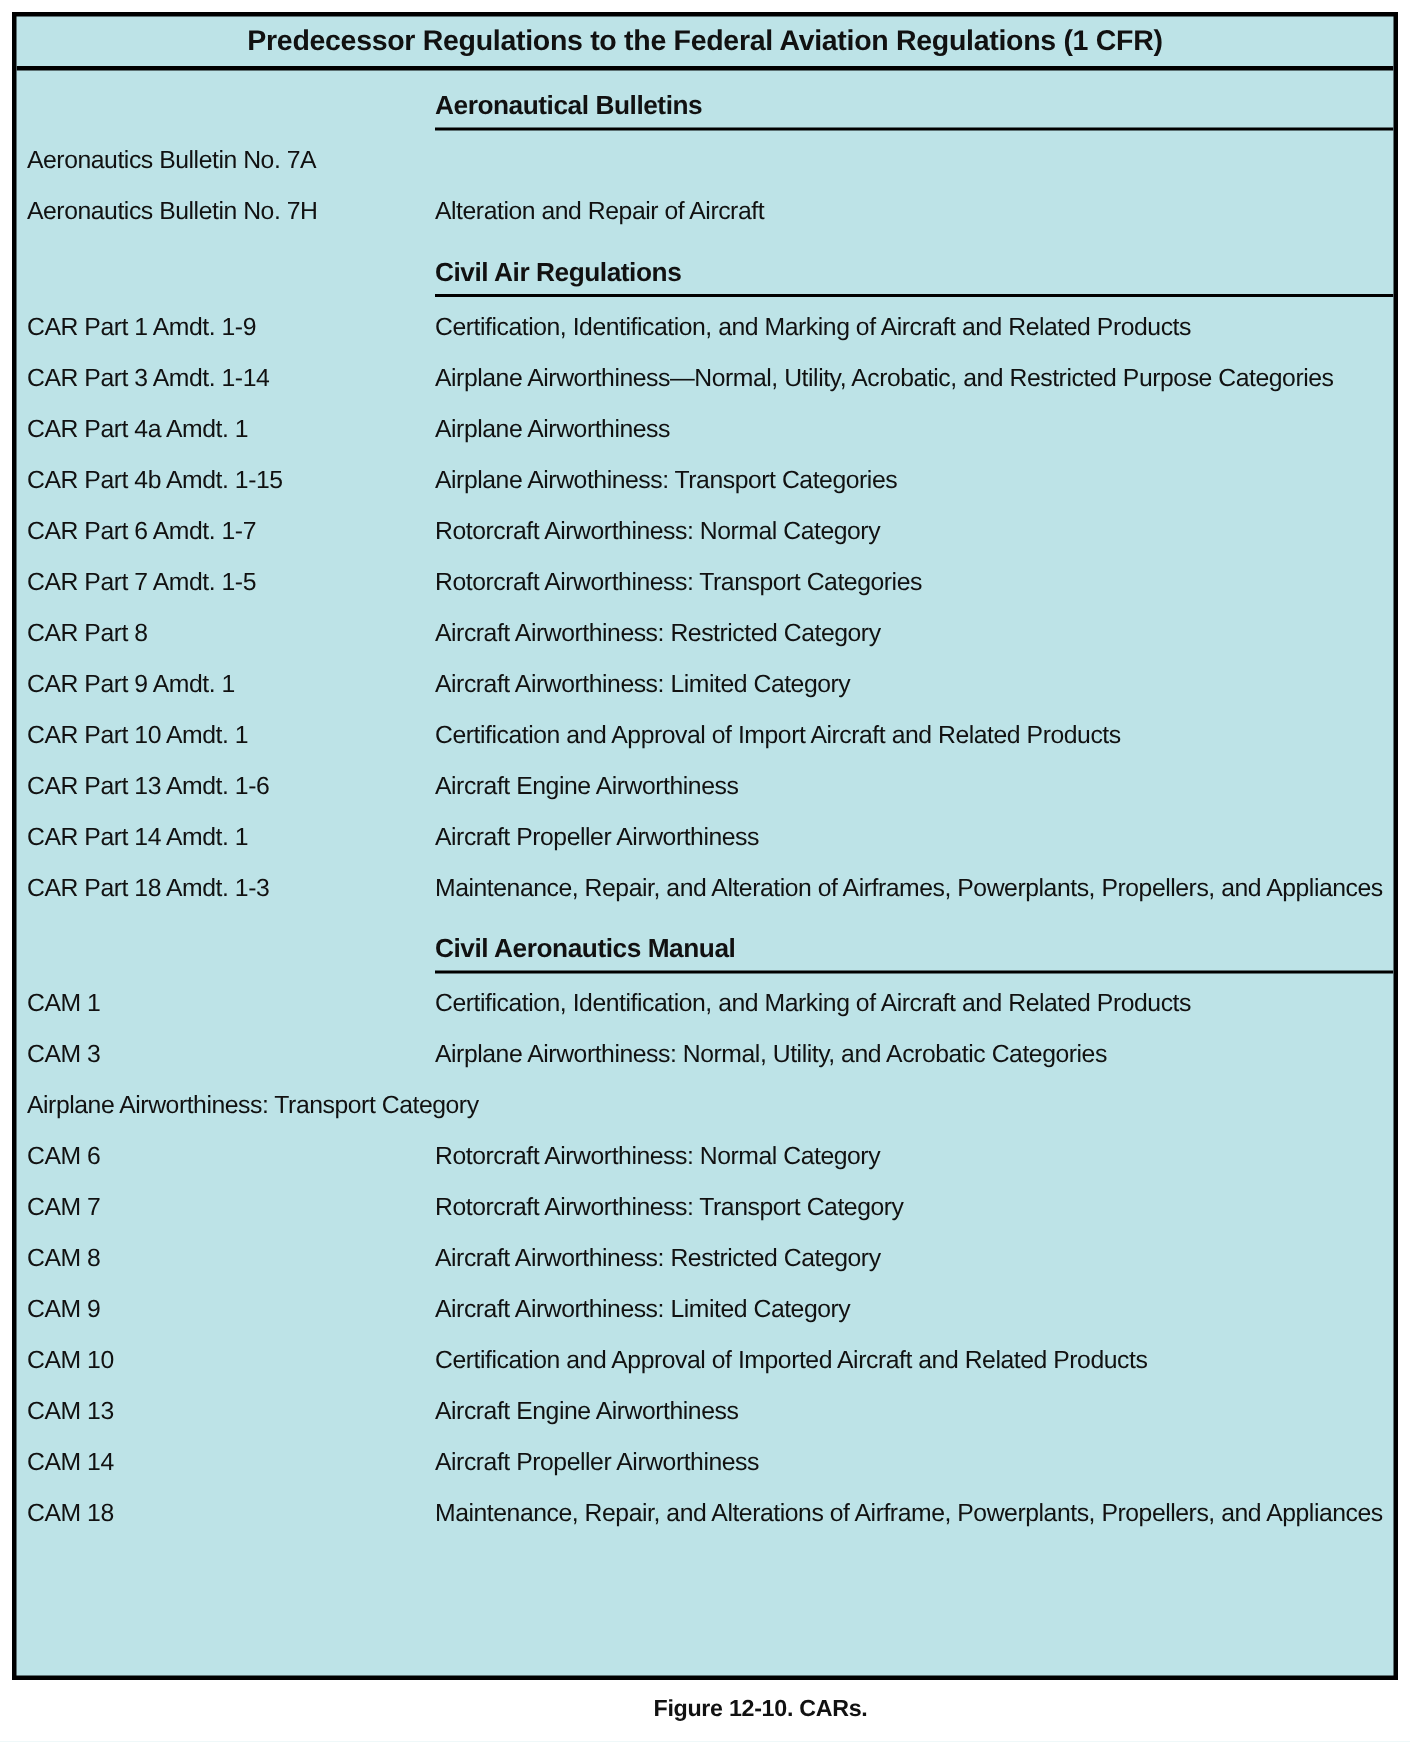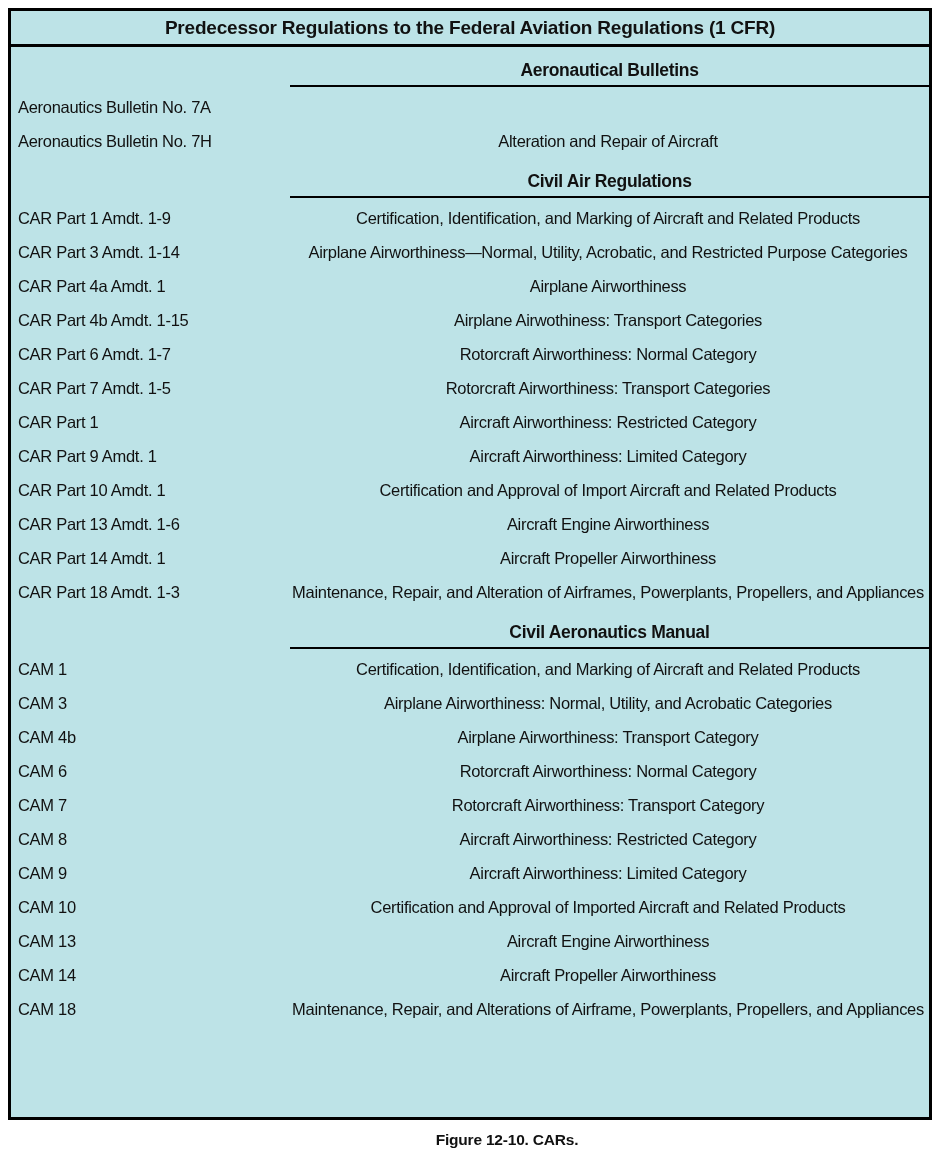--- a/index.html
+++ b/index.html
@@ -47,21 +47,20 @@
     font-size: 16.5px;
     letter-spacing: -0.3px;
     line-height: 27px;
   }
   .col2 {
     flex: 1;
     font-size: 16.5px;
     letter-spacing: -0.3px;
     line-height: 27px;
     padding-right: 3px;
-    text-align: center;
   }
   .section-header {
     font-weight: bold;
     font-size: 17.5px;
     line-height: 29px;
     border-bottom: 2px solid var(--table-border, #000000);
     padding-right: 0;
   }
   .row {
     display: flex;
@@ -121,21 +120,21 @@
       </div>
       <div class="row">
         <div class="col1">CAR Part 6 Amdt. 1-7</div>
         <div class="col2">Rotorcraft Airworthiness: Normal Category</div>
       </div>
       <div class="row">
         <div class="col1">CAR Part 7 Amdt. 1-5</div>
         <div class="col2">Rotorcraft Airworthiness: Transport Categories</div>
       </div>
       <div class="row">
-        <div class="col1">CAR Part 1</div>
+        <div class="col1">CAR Part 8</div>
         <div class="col2">Aircraft Airworthiness: Restricted Category</div>
       </div>
       <div class="row">
         <div class="col1">CAR Part 9 Amdt. 1</div>
         <div class="col2">Aircraft Airworthiness: Limited Category</div>
       </div>
       <div class="row">
         <div class="col1">CAR Part 10 Amdt. 1</div>
         <div class="col2">Certification and Approval of Import Aircraft and Related Products</div>
       </div>
@@ -157,21 +156,20 @@
       </div>
       <div class="row">
         <div class="col1">CAM 1</div>
         <div class="col2">Certification, Identification, and Marking of Aircraft and Related Products</div>
       </div>
       <div class="row">
         <div class="col1">CAM 3</div>
         <div class="col2">Airplane Airworthiness: Normal, Utility, and Acrobatic Categories</div>
       </div>
       <div class="row">
-        <div class="col1">CAM 4b</div>
         <div class="col2">Airplane Airworthiness: Transport Category</div>
       </div>
       <div class="row">
         <div class="col1">CAM 6</div>
         <div class="col2">Rotorcraft Airworthiness: Normal Category</div>
       </div>
       <div class="row">
         <div class="col1">CAM 7</div>
         <div class="col2">Rotorcraft Airworthiness: Transport Category</div>
       </div>

